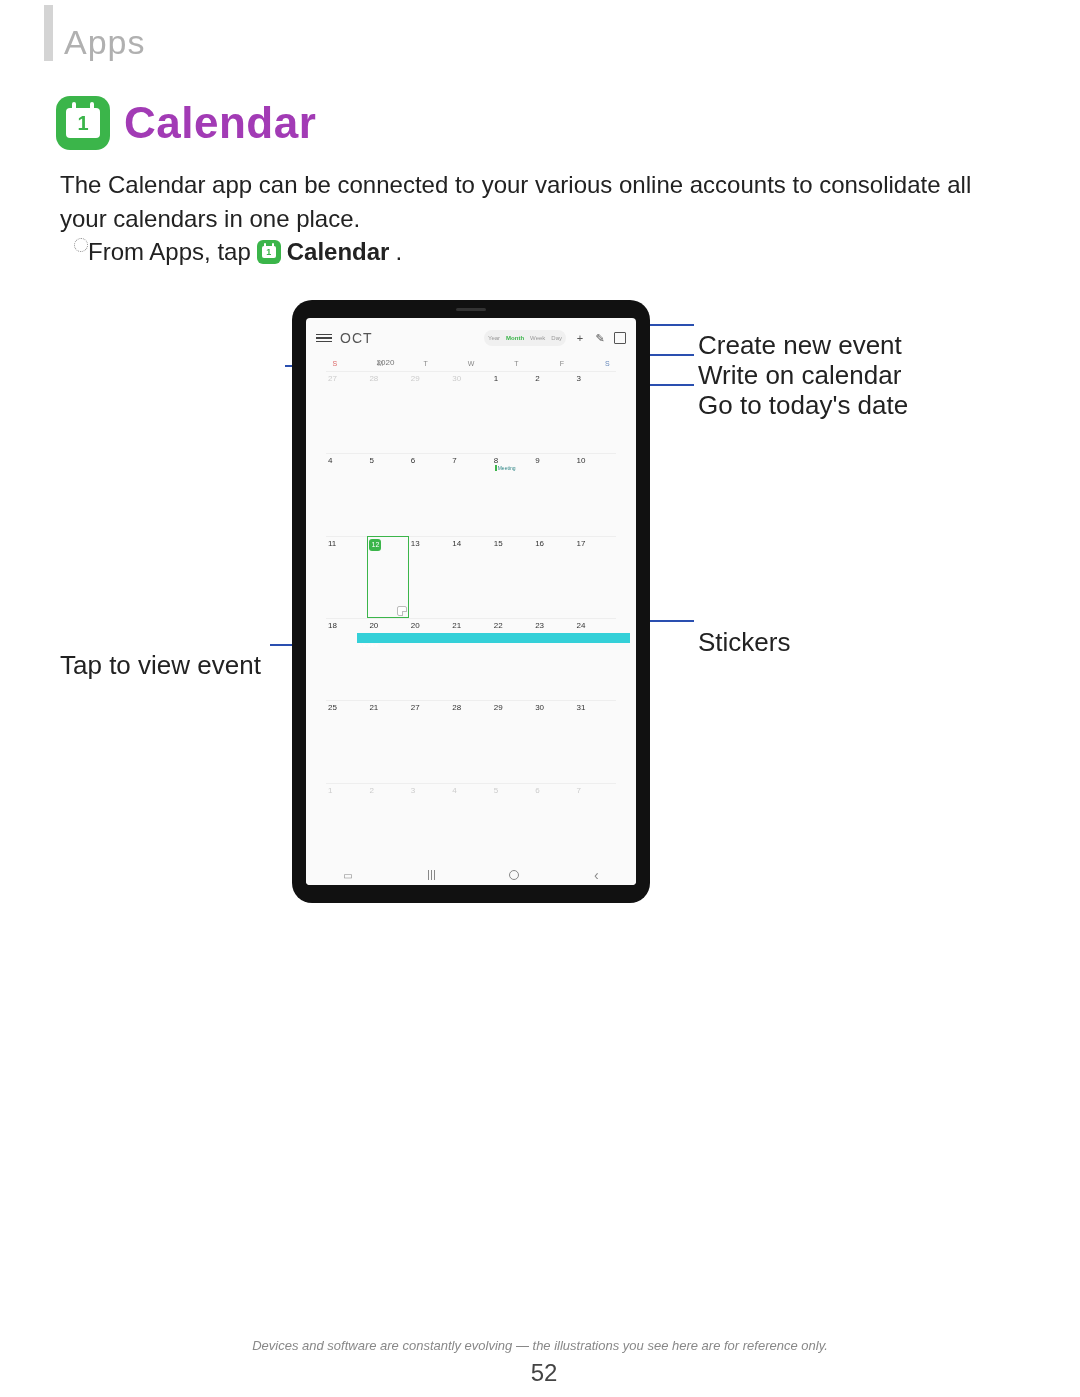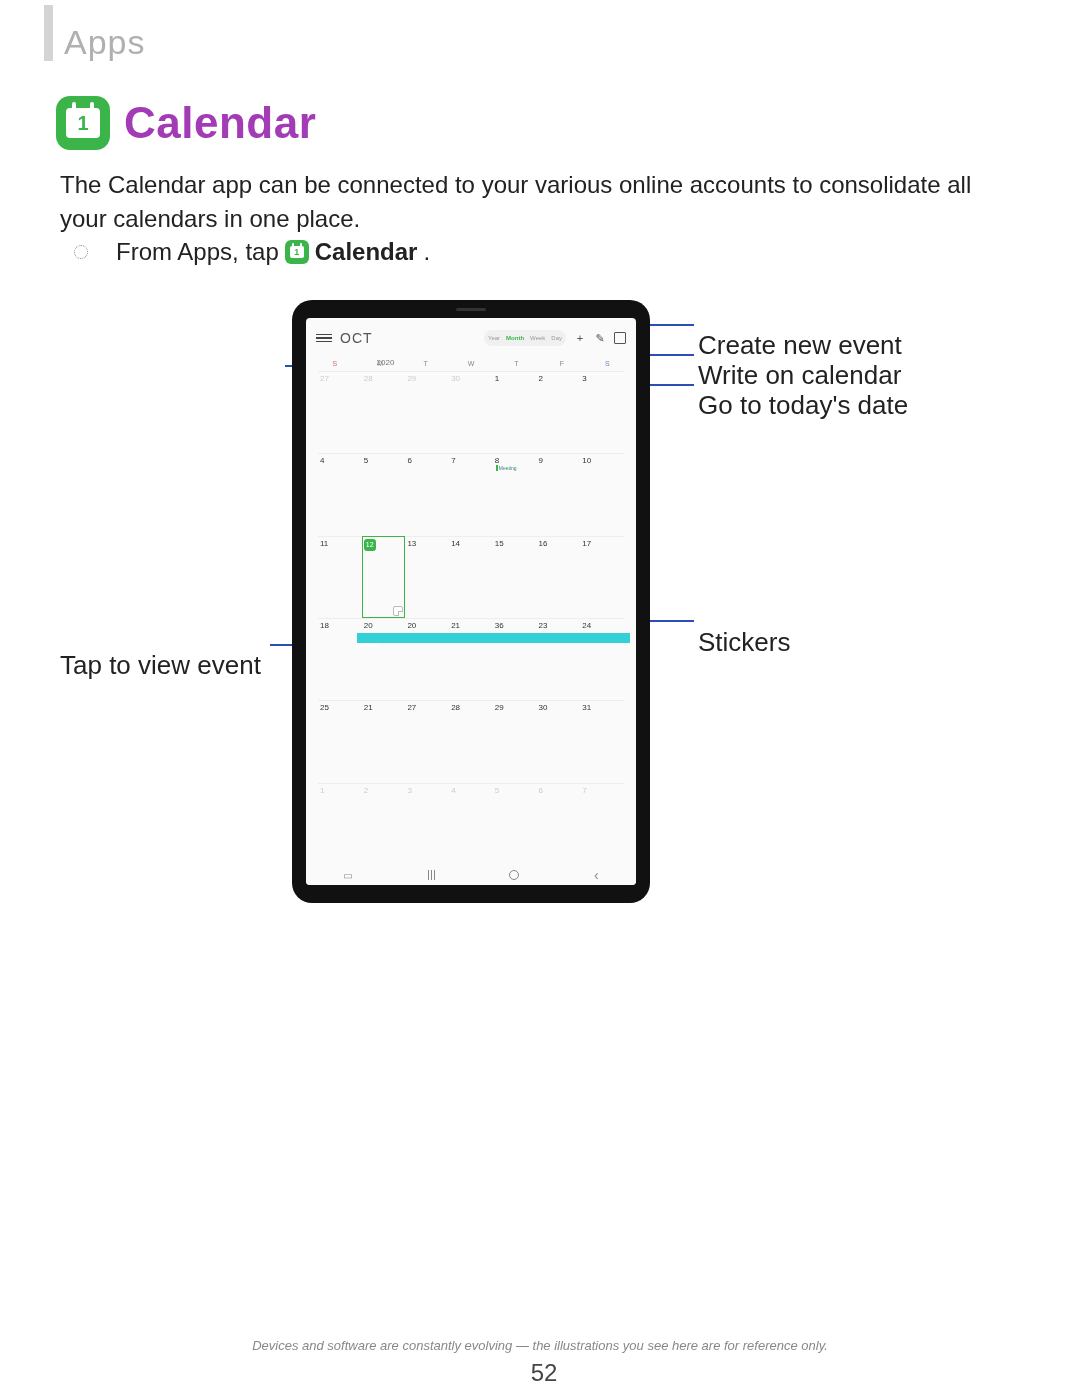--- a/index.html
+++ b/index.html
@@ -45,21 +45,21 @@
   .cal-app-icon .inner::before { left: 6px; }
   .cal-app-icon .inner::after { right: 6px; }
   .page-title {
     font-size: 44px; color: #a23bb5; font-weight: 600; letter-spacing: 0.5px;
   }
 
   
   .intro { position: absolute; left: 60px; top: 168px; width: 960px; font-size: 24px; line-height: 1.42; }
 
   
-  .instr-row { position: absolute; left: 74px; top: 238px; display: flex; align-items: center; gap: 28px; }
+  .instr-row { position: absolute; left: 74px; top: 238px; display: flex; align-items: flex-start; gap: 0; }
   .bullet-circle {
     width: 14px; height: 14px; border: 1.5px dotted #888; border-radius: 50%;
   }
   .instr-text { font-size: 24px; display: flex; align-items: center; gap: 6px; }
   .mini-icon {
     width: 24px; height: 24px; border-radius: 6px; background: #3bb54a;
     display: inline-flex; align-items: center; justify-content: center;
   }
   .mini-icon .mi-inner {
     width: 14px; height: 12px; background: #fff; border-radius: 2px;
@@ -108,21 +108,21 @@
   .top-icons { display: flex; gap: 8px; align-items: center; }
   .top-icons .ticon { width: 12px; height: 12px; display: flex; align-items: center; justify-content: center; font-size: 11px; color: #555; }
   .ticon-cal { border: 1px solid #555; width: 10px; height: 10px; border-radius: 1px; font-size: 6px; }
 
   .dow-row { display: grid; grid-template-columns: repeat(7, 1fr); font-size: 7px; color: #888; text-align: center; padding: 2px 6px 4px 6px; }
   .dow-row .sun { color: #d66; }
   .dow-row .sat { color: #68b; }
 
   .grid {
     flex: 1; display: grid; grid-template-columns: repeat(7, 1fr);
-    grid-template-rows: repeat(6, 1fr); padding: 0 12px;
+    grid-template-rows: repeat(6, 1fr); padding: 0 20px;
   }
   .cell { border-top: 1px solid #eee; font-size: 8px; padding: 2px 0 0 2px; position: relative; }
   .cell .dn { font-size: 8px; color: #333; }
   .cell .dn.dim { color: #ccc; }
   .cell .dn.today { background: #3bb54a; color: #fff; border-radius: 3px; width: 12px; height: 12px; display: inline-flex; align-items: center; justify-content: center; font-size: 7px; }
   .cell .ev-dot { font-size: 5px; color: #388; margin-left: 1px; border-left: 2px solid #3bb54a; padding-left: 1px; }
   .cell.sel { outline: 1px solid #3bb54a; outline-offset: -1px; }
   .sticker-ic { position: absolute; bottom: 2px; right: 2px; width: 10px; height: 10px;
     border: 1px solid #bbb; border-radius: 2px; background: #fff; }
   .sticker-ic::after { content: ""; position: absolute; right: -1px; bottom: -1px; width: 4px; height: 4px;
@@ -266,21 +266,21 @@
           <div class="cell sel"><span class="dn today">12</span><div class="sticker-ic"></div></div>
           <div class="cell"><span class="dn">13</span></div>
           <div class="cell"><span class="dn">14</span></div>
           <div class="cell"><span class="dn">15</span></div>
           <div class="cell"><span class="dn">16</span></div>
           <div class="cell"><span class="dn">17</span></div>
           <div class="cell"><span class="dn">18</span></div>
           <div class="cell"><span class="dn">20</span></div>
           <div class="cell"><span class="dn">20</span></div>
           <div class="cell"><span class="dn">21</span></div>
-          <div class="cell"><span class="dn">36</span></div>
+          <div class="cell"><span class="dn">22</span></div>
           <div class="cell"><span class="dn">23</span></div>
           <div class="cell"><span class="dn">24</span></div>
           <div class="cell"><span class="dn">25</span></div>
           <div class="cell"><span class="dn">21</span></div>
           <div class="cell"><span class="dn">27</span></div>
           <div class="cell"><span class="dn">28</span></div>
           <div class="cell"><span class="dn">29</span></div>
           <div class="cell"><span class="dn">30</span></div>
           <div class="cell"><span class="dn">31</span></div>
           <div class="cell"><span class="dn dim">1</span></div>

